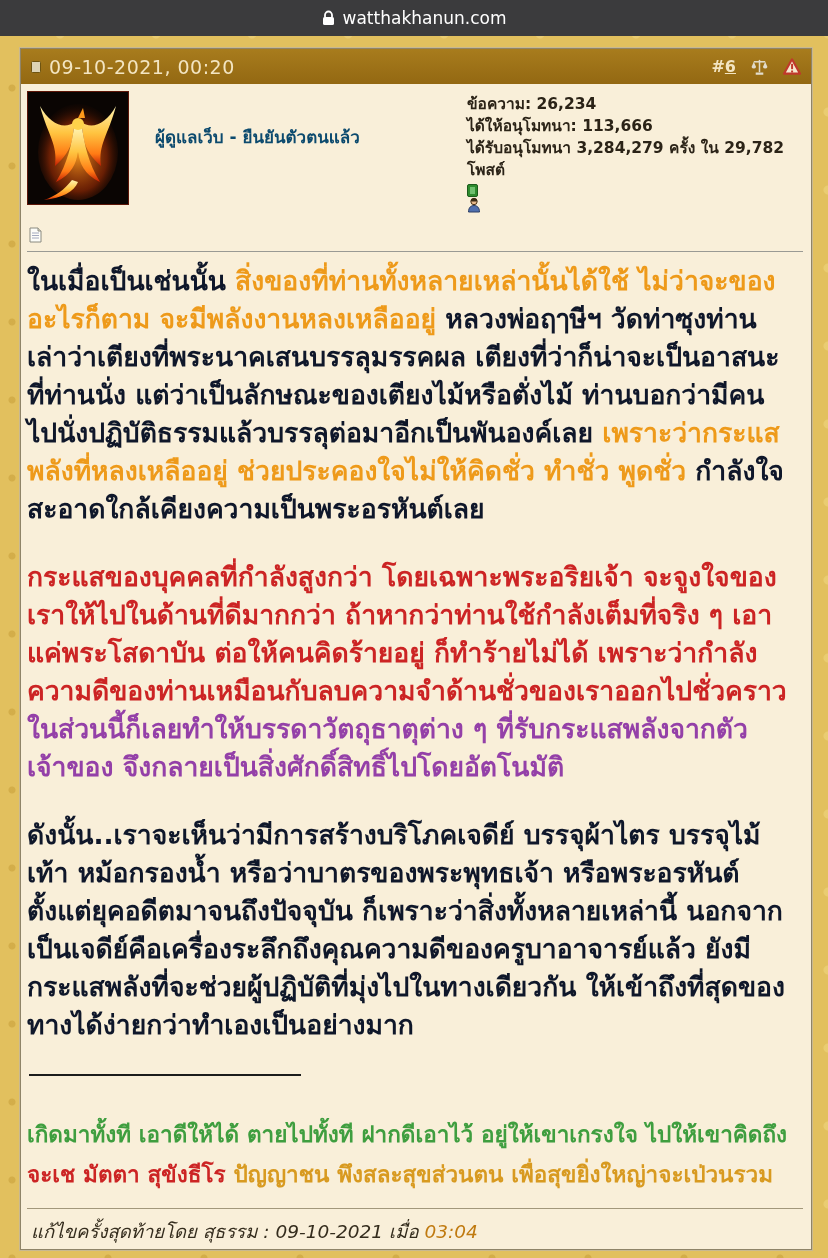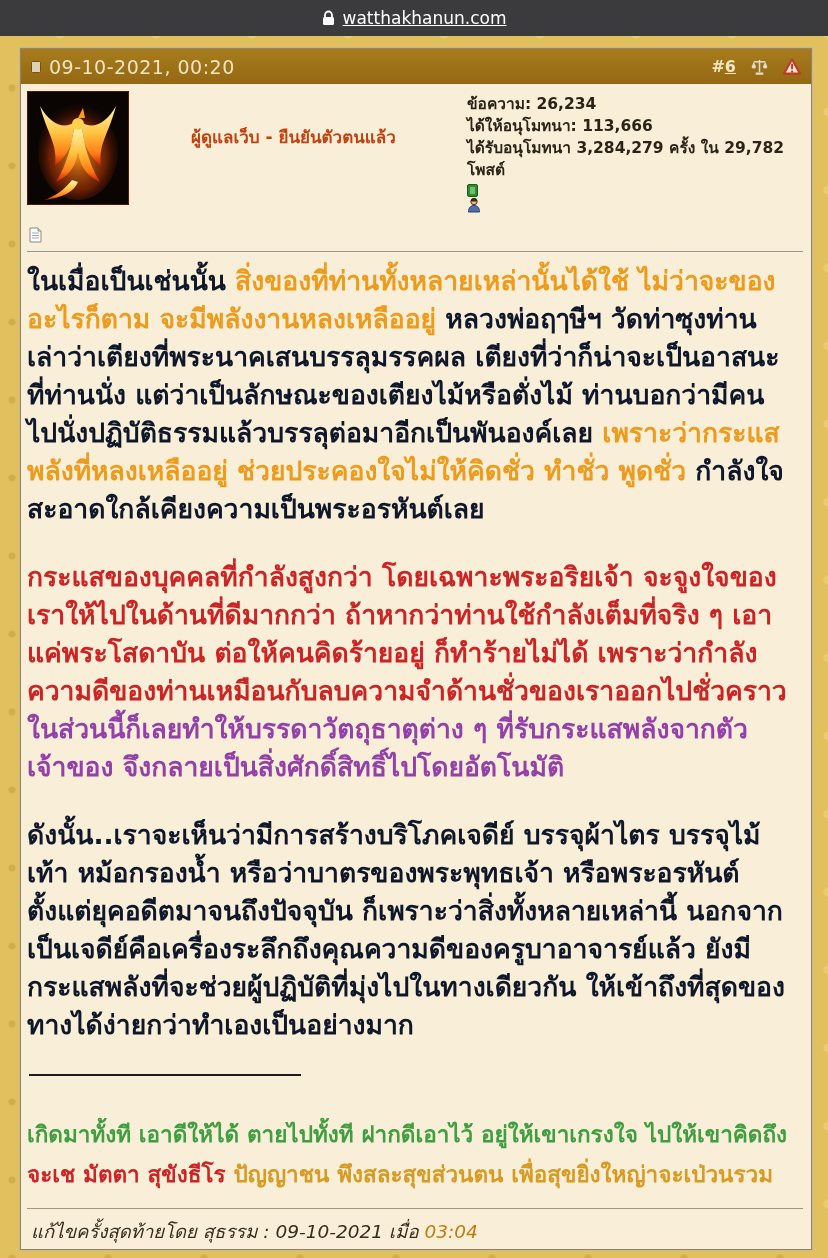--- a/index.html
+++ b/index.html
@@ -13,21 +13,20 @@
       radial-gradient(circle at 34px 56px, rgba(176,130,24,.22) 5px, transparent 6px);
     background-size:96px 78px;
     position:relative;
   }
 
   
   .browser-bar {
     height:36px; background:#3b3b3d; color:#fff;
     display:flex; align-items:center; justify-content:center; gap:8px;
     font-size:17px;
-    text-decoration:underline;
   }
 
   
   .post-panel {
     position:absolute; left:20px; top:48px; width:792px; height:1202px;
     background:#f9efd9; border:1px solid #8f8468;
     box-shadow:0 0 0 1px #c9b890;
   }
   .post-header-bar {
     height:35px; background:linear-gradient(#a87c1d,#936812);
@@ -40,21 +39,21 @@
   .post-number .num { text-decoration:underline; }
 
   
   .user-panel { display:flex; padding:7px 8px 4px 6px; }
   .avatar { width:102px; height:114px; border:1px solid #5d1608; background:#0a0604; flex:0 0 auto; }
   .name-block { margin:24px 0 0 26px; }
   .username-row { display:flex; align-items:center; gap:7px; }
   .username { color:#a4760f; font-weight:bold; font-size:20px; text-decoration:underline; }
   .orb { width:13px; height:13px; border-radius:50%;
          background:radial-gradient(circle at 35% 30%, #eaf3fc, #8aa8cc 55%, #3f5f8e); }
-  .user-title { margin-top:8px; font-weight:bold; font-size:17px; color:#c2410c;margin-left:36px; }
+  .user-title { margin-top:8px; font-weight:bold; font-size:17px; color:#0c4a6e; }
   .stats-block { margin-left:auto; width:336px; font-size:15.5px; font-weight:bold; color:#2b2317; line-height:22px; padding-top:2px; }
   .mini-icons { margin-top:3px; line-height:0; }
   .mini-icons svg { display:block; }
 
   
   .post-body { padding:6px 8px 0 6px; }
   .doc-icon { margin:4px 0 2px 2px; }
   .body-divider { border:0; border-top:1px solid #9a9a94; margin:4px 0 0 0; }
   .post-text { margin-top:10px; font-size:26.5px; font-weight:bold; line-height:38px; word-break:break-word; overflow-wrap:anywhere; max-width:762px; }
   .post-text p { margin-bottom:30px; }

